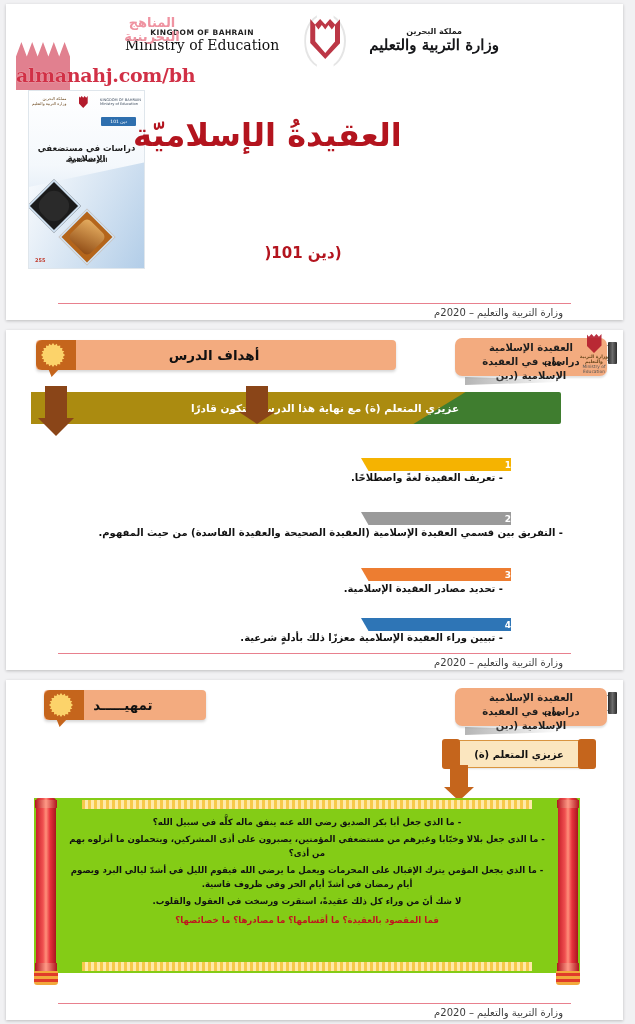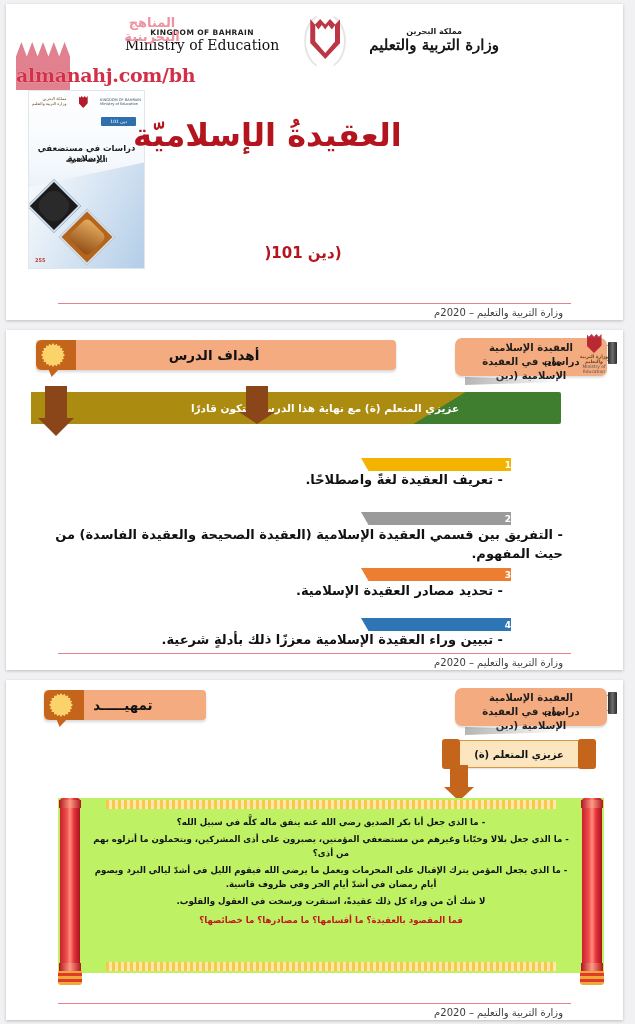--- a/index.html
+++ b/index.html
@@ -220,21 +220,21 @@
   
   .obj { position:absolute; left: 0; right: 0; }
   .obj .bar {
     position:absolute; height: 13px; width: 150px; right: 112px;
     clip-path: polygon(0 0, 100% 0, 100% 100%, 5% 100%);
     display:flex; align-items:center; justify-content:flex-start; padding-left: 6px;
     color:#fff; font-weight:bold; font-size:9px;
   }
   .obj .bar .num { color:#fff; font-size:9px; font-weight:bold; }
   .obj .line {
-    position:absolute; right: 120px; font-size:13px; font-weight:bold; color:#111;
+    position:absolute; right: 120px; font-size:10px; font-weight:bold; color:#111;
     text-align:right; line-height:1.45;
   }
 
   
   .learner-chip {
     position:absolute; right: 30px; top: 60px; width: 148px; height: 28px;
     background:#fbe6bf; border:1.4px solid #d9943f; border-radius:6px;
     display:flex; align-items:center; justify-content:center;
     font-size:10px; font-weight:bold; color:#111;
     box-shadow: 0 1px 2px rgba(0,0,0,.12);
@@ -243,22 +243,22 @@
     position:absolute; top:-2px; width: 18px; height: 30px; background:#c5651c; border-radius:3px;
   }
   .learner-chip .capR { right: -4px; }
   .learner-chip .capL { left: -4px; }
   .chip-arrow { position:absolute; left: -2px; top: 24px; width: 30px; }
   .chip-arrow .stem { width: 18px; height: 22px; background:#c5651c; margin:0 auto; }
   .chip-arrow .head { width: 30px; height: 14px; background:#c5651c;
       clip-path: polygon(0 0,100% 0,50% 100%); }
 
   .scroll {
-    position:absolute; left: 52px; top: 118px; width: 546px; height: 175px;
-    background:#bef264;
+    position:absolute; left: 28px; top: 118px; width: 546px; height: 175px;
+    background:#84cc16;
   }
   .scroll .edge {
     position:absolute; left: 48px; right: 48px; height: 9px;
     background: repeating-linear-gradient(90deg,#f7c94a 0 3px,#ffe9a8 3px 6px);
   }
   .scroll .edge.top { top: 2px; }
   .scroll .edge.bot { bottom: 2px; }
   .scroll .rod {
     position:absolute; top: 0; width: 20px; height: 175px;
     background: linear-gradient(90deg,#c8202b 0%,#f05050 35%,#ff8f7a 50%,#e8323c 70%,#a8151f 100%);

